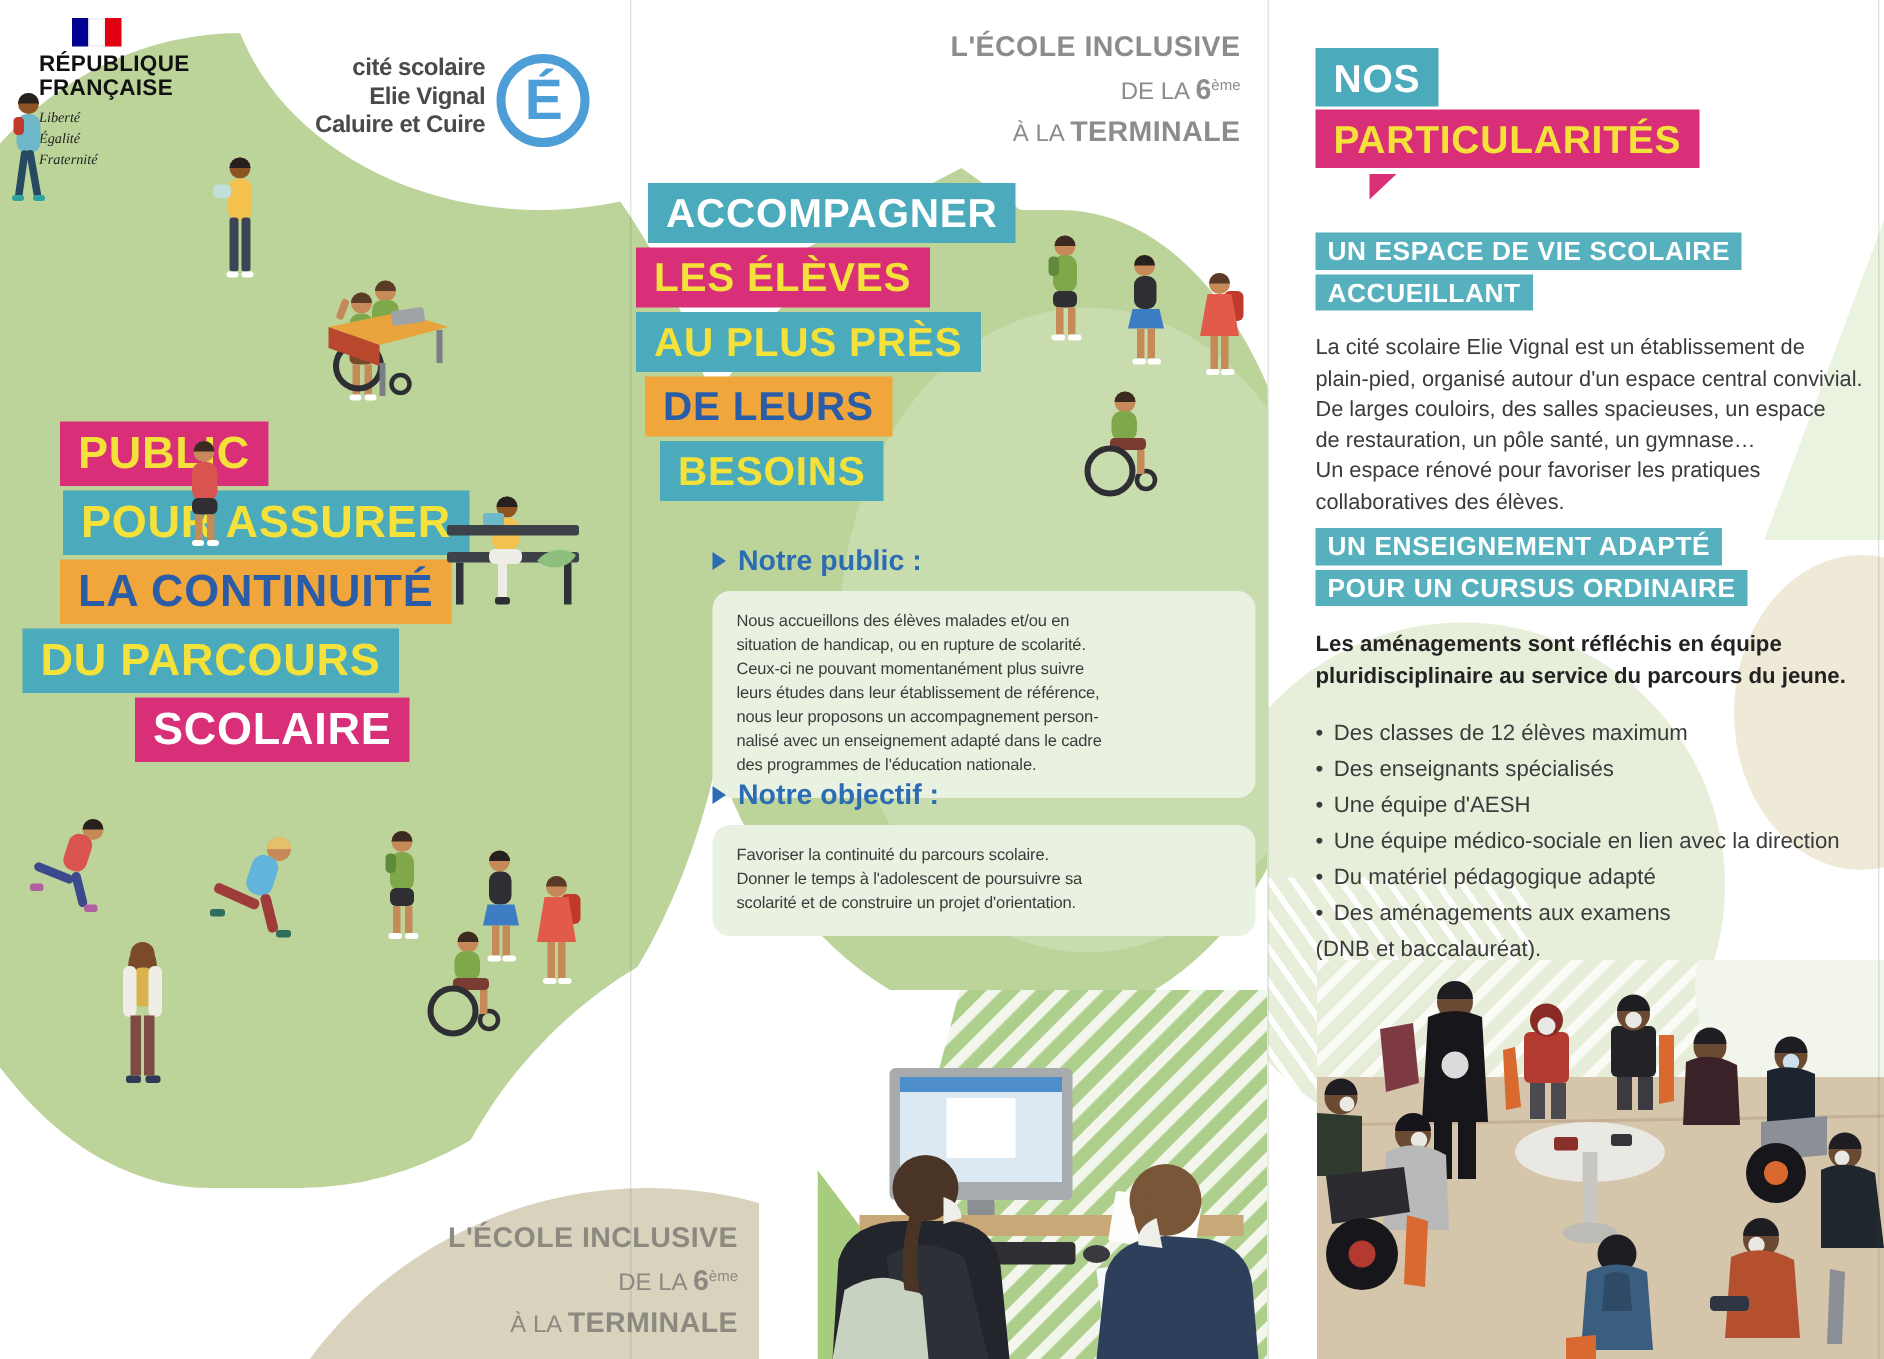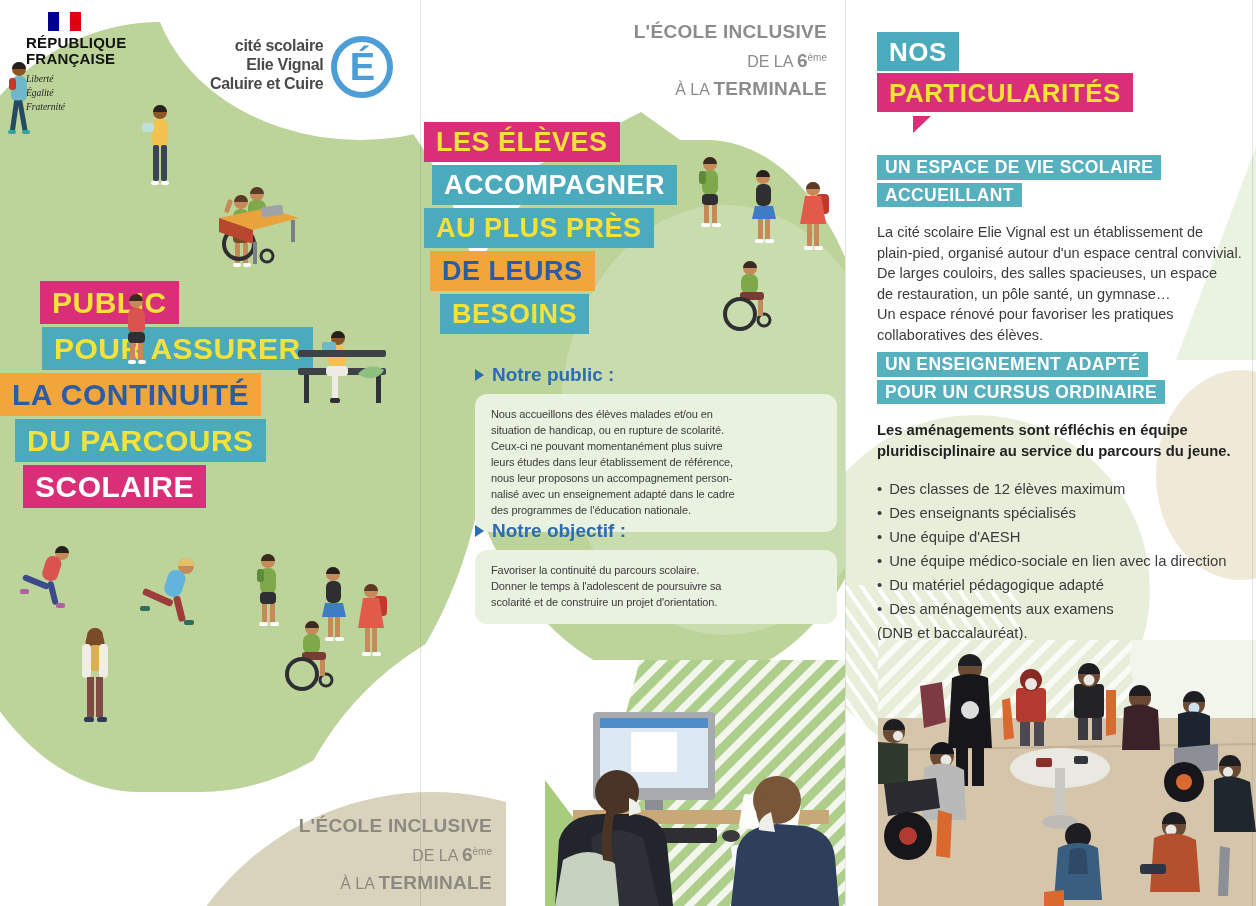--- a/index.html
+++ b/index.html
@@ -84,23 +84,23 @@
         <div>Caluire et Cuire</div>
       </div>
       <div class="elogo">
           <span>É</span>
         </div>
     </div>
 
     <div class="abs" style="left:0;top:281px;font-size:30px">
       <span class="stackline v-pink-yellow" style="margin-left:40px">PUBLIC</span>
       <span class="stackline v-teal-yellow" style="margin-left:42px">POUR ASSURER</span>
-      <span class="stackline v-orange-blue" style="">LA CONTINUITÉ</span>
+      <span class="stackline v-orange-blue" style="margin-left:40px">LA CONTINUITÉ</span>
       <span class="stackline v-teal-yellow" style="margin-left:15px">DU PARCOURS</span>
-      <span class="stackline v-pink-white" style="margin-left:23px">SCOLAIRE</span>
+      <span class="stackline v-pink-white" style="margin-left:90px">SCOLAIRE</span>
     </div>
 
     <svg class="abs" style="left:2px;top:60px" width="34" height="82">
       <circle cx="17" cy="9" r="7" fill="#8D5524"></circle>
         <path d="M10 9a7 7 0 0 1 14 0z" fill="#26211E"></path>
       <rect x="9" y="16" width="16" height="26" rx="7" fill="#6FB8C9"></rect>
         <rect x="7" y="18" width="7" height="12" rx="3" fill="#C0392B"></rect>
       <rect x="10" y="40" width="5" height="32" rx="2" fill="#274A63" transform="rotate(8 12 56)"></rect>
         <rect x="18" y="40" width="5" height="32" rx="2" fill="#274A63" transform="rotate(-10 20 56)"></rect>
       <rect x="6" y="70" width="8" height="4" rx="2" fill="#2EA3A0"></rect>
@@ -245,22 +245,22 @@
     <div class="abs" style="left:35px;top:140px;width:420px;height:545px;background:var(--green);border-radius:52% 40% 46% 54%/42% 50% 42% 58%"></div>
     <div class="abs" style="left:140px;top:205px;width:330px;height:430px;background:#C9DCAD;border-radius:50%"></div>
 
     <div class="abs grayhead" style="right:18px;top:18px">
       <div class="l1">L'ÉCOLE INCLUSIVE</div>
       <div class="l2"><span>DE LA </span><span class="num">6</span><sup>ème</sup></div>
       <div class="l3"><span>À LA </span><span class="bold">TERMINALE</span></div>
     </div>
 
     <div class="abs" style="left:0;top:122px;font-size:27px;z-index:5">
+      <span class="stackline v-teal-white" style="margin-left:12px">ACCOMPAGNER</span>
       <span class="stackline v-pink-yellow" style="margin-left:4px">LES ÉLÈVES</span>
-      <span class="stackline v-teal-white" style="margin-left:12px">ACCOMPAGNER</span>
       <span class="stackline v-teal-yellow" style="margin-left:4px">AU PLUS PRÈS</span>
       <span class="stackline v-orange-blue" style="margin-left:10px">DE LEURS</span>
       <span class="stackline v-teal-yellow" style="margin-left:20px">BESOINS</span>
     </div>
 
     <svg class="abs" style="left:268px;top:150px;z-index:4" width="150" height="190">
       <g>
           <circle cx="22" cy="14" r="7" fill="#C68958"></circle>
           <path d="M15 14a7 7 0 0 1 14 0z" fill="#3B2A20"></path>
       <rect x="14" y="20" width="16" height="25" rx="7" fill="#7FA84B"></rect>

